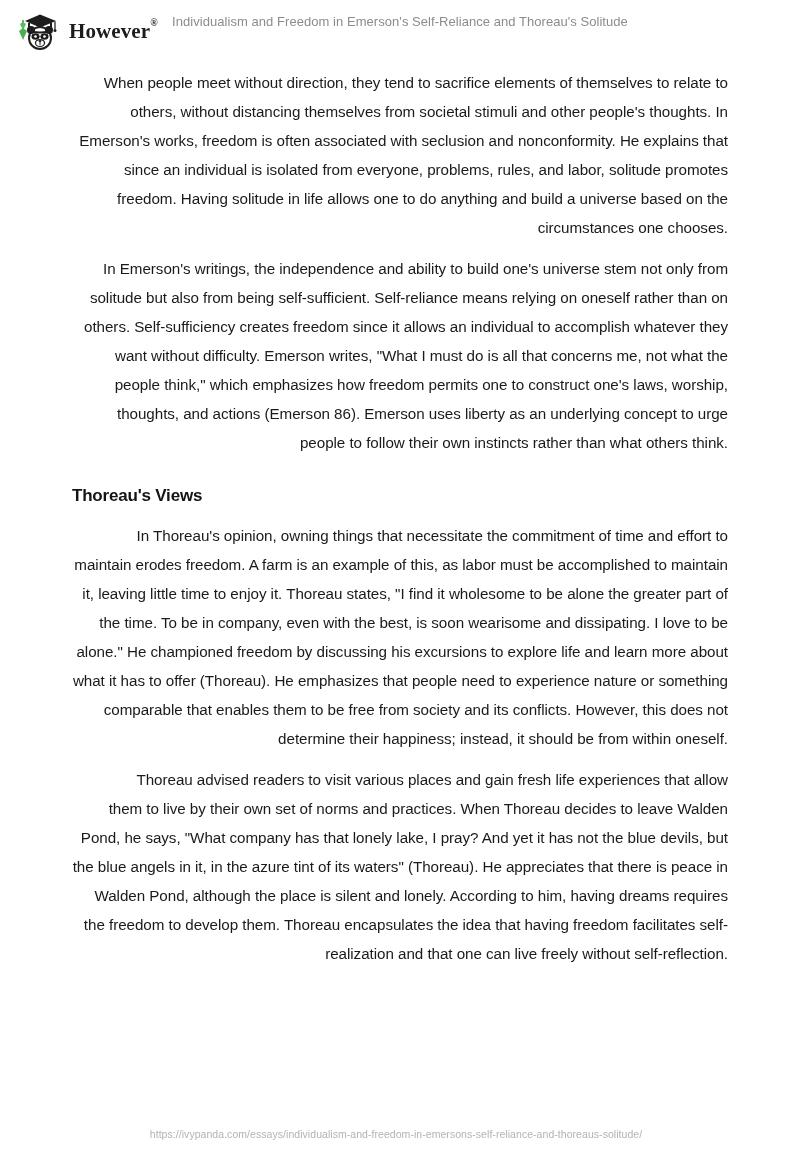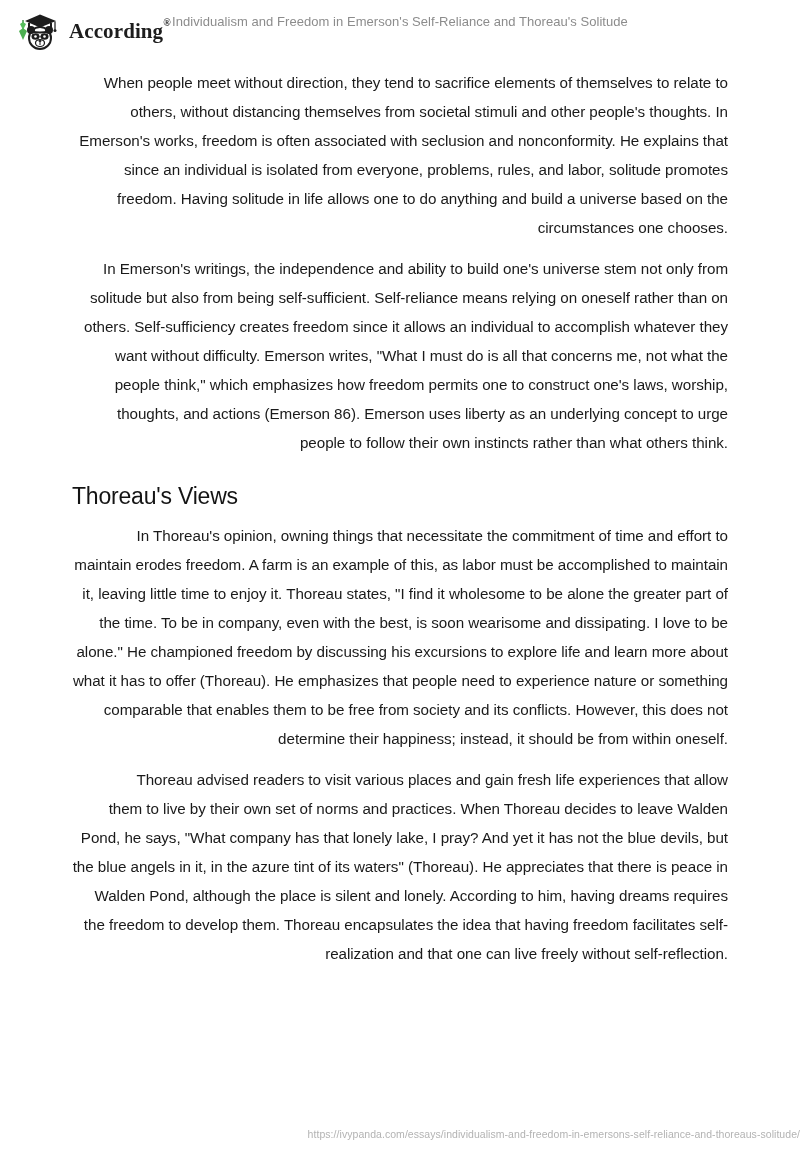--- a/index.html
+++ b/index.html
@@ -82,34 +82,34 @@
     margin: 0 0 12px 0;
     font-size: 15.2px;
     line-height: 29px;
     color: #1a1a1a;
     text-indent: 30px;
     text-align: right;
     letter-spacing: -0.05px;
   }
   .section-heading {
     margin: 24px 0 10px 0;
-    font-size: 23px;
+    font-size: 17px;
     line-height: 30px;
-    font-weight: normal;
+    font-weight: bold;
     color: #141414;
     letter-spacing: -0.2px;
   }
 
   
   .page-footer {
     position: absolute;
     left: 0;
-    right: 0;
+    right: 8px;
     bottom: 18px;
-    text-align: right;
+    text-align: center;
   }
   .footer-url {
     font-size: 10.5px;
     color: #b3b3b3;
     font-family: "Liberation Sans", sans-serif;
     letter-spacing: 0.05px;
     white-space: nowrap;
   }
 </style>
 </head>
@@ -140,21 +140,21 @@
         <ellipse cx="61" cy="55" rx="8" ry="6.5" fill="#1d1d1d"></ellipse>
         <circle cx="43" cy="55" r="2.6" fill="#ffffff"></circle>
         <circle cx="61" cy="55" r="2.6" fill="#ffffff"></circle>
         <path d="M51 55 L53 55" stroke="#1d1d1d" stroke-width="2.5"></path>
 
         <ellipse cx="52" cy="68" rx="9" ry="7" fill="#ffffff" stroke="#1d1d1d" stroke-width="2.5"></ellipse>
         <path d="M52 64 L52 72" stroke="#1d1d1d" stroke-width="2"></path>
         <ellipse cx="52" cy="64" rx="3" ry="2" fill="#1d1d1d"></ellipse>
       </svg>
     </span>
-    <span class="brand-name"><span>According</span><span class="brand-reg">®</span></span>
+    <span class="brand-name"><span>However</span><span class="brand-reg">®</span></span>
   </div>
 
   <div class="header-title">Individualism and Freedom in Emerson's Self-Reliance and Thoreau's Solitude</div>
 </div>
 
 <div class="content">
     <p class="para">When people meet without direction, they tend to sacrifice elements of themselves to relate to others, without distancing themselves from societal stimuli and other people's thoughts. In Emerson's works, freedom is often associated with seclusion and nonconformity. He explains that since an individual is isolated from everyone, problems, rules, and labor, solitude promotes freedom. Having solitude in life allows one to do anything and build a universe based on the circumstances one chooses.</p>
     <p class="para">In Emerson's writings, the independence and ability to build one's universe stem not only from solitude but also from being self-sufficient. Self-reliance means relying on oneself rather than on others. Self-sufficiency creates freedom since it allows an individual to accomplish whatever they want without difficulty. Emerson writes, "What I must do is all that concerns me, not what the people think," which emphasizes how freedom permits one to construct one's laws, worship, thoughts, and actions (Emerson 86). Emerson uses liberty as an underlying concept to urge people to follow their own instincts rather than what others think.</p>
     <h2 class="section-heading">Thoreau's Views</h2>
     <p class="para">In Thoreau's opinion, owning things that necessitate the commitment of time and effort to maintain erodes freedom. A farm is an example of this, as labor must be accomplished to maintain it, leaving little time to enjoy it. Thoreau states, "I find it wholesome to be alone the greater part of the time. To be in company, even with the best, is soon wearisome and dissipating. I love to be alone." He championed freedom by discussing his excursions to explore life and learn more about what it has to offer (Thoreau). He emphasizes that people need to experience nature or something comparable that enables them to be free from society and its conflicts. However, this does not determine their happiness; instead, it should be from within oneself.</p>

